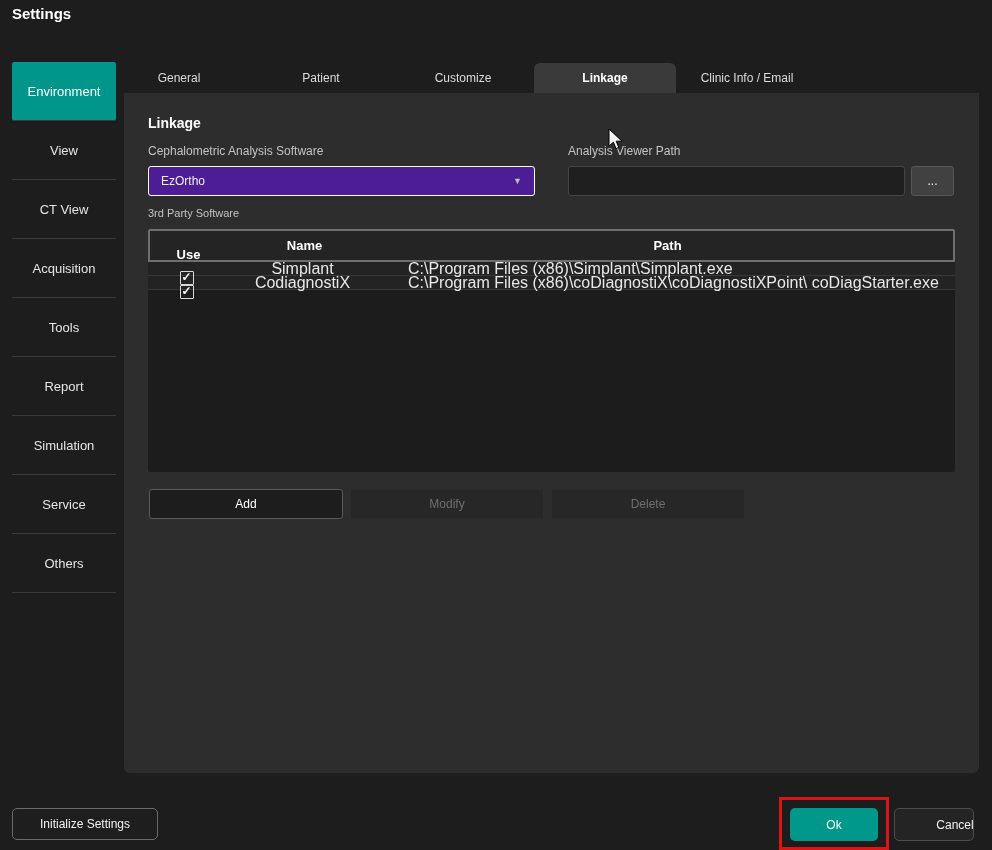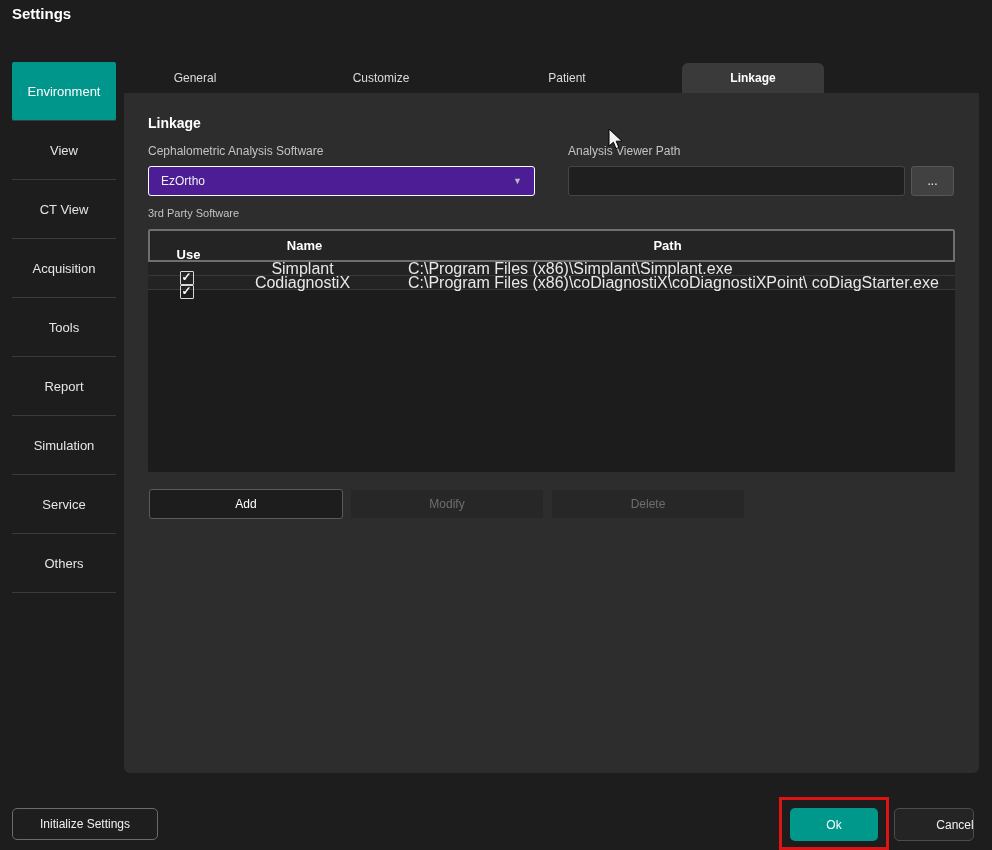--- a/index.html
+++ b/index.html
@@ -23,21 +23,21 @@
     height:59px; display:flex; align-items:center; justify-content:center;
     font-size:13px; color:#e5e5e5; cursor:pointer;
     border-bottom:1px solid #3a3a3a;
   }
   .side-item.active {
     background:#00968b; color:#ffffff; border-radius:2px;
     border-bottom:1px solid #3a3a3a;
   }
 
   
-  .tabbar { position:absolute; left:124px; top:63px; width:855px; height:30px; display:flex;gap:44px; }
+  .tabbar { position:absolute; left:108px; top:63px; width:855px; height:30px; display:flex; }
   .tab {
     width:142px; height:30px; display:flex; align-items:center; justify-content:center;
     font-size:12px; color:#dcdcdc; cursor:pointer;
   }
   .tab.active {
     background:#3a3a3a; color:#ffffff; font-weight:bold;
     border-radius:6px 6px 0 0;
   }
 
   
@@ -141,23 +141,24 @@
     <div class="side-item">Acquisition</div>
     <div class="side-item">Tools</div>
     <div class="side-item">Report</div>
     <div class="side-item">Simulation</div>
     <div class="side-item">Service</div>
     <div class="side-item">Others</div>
   </div>
 
   <div class="tabbar">
     <div class="tab">General</div>
+    <div class="tab">Patient</div>
     <div class="tab">Customize</div>
-    <div class="tab">Patient</div>
     <div class="tab active">Linkage</div>
+    <div class="tab">Clinic Info / Email</div>
   </div>
 
   <div class="panel">
     <div class="section-heading">Linkage</div>
 
     <div class="field-label lbl-ceph">Cephalometric Analysis Software</div>
     <div class="dropdown">
       <span class="dd-value">EzOrtho</span>
       <span class="dd-caret">▼</span>
     </div>

